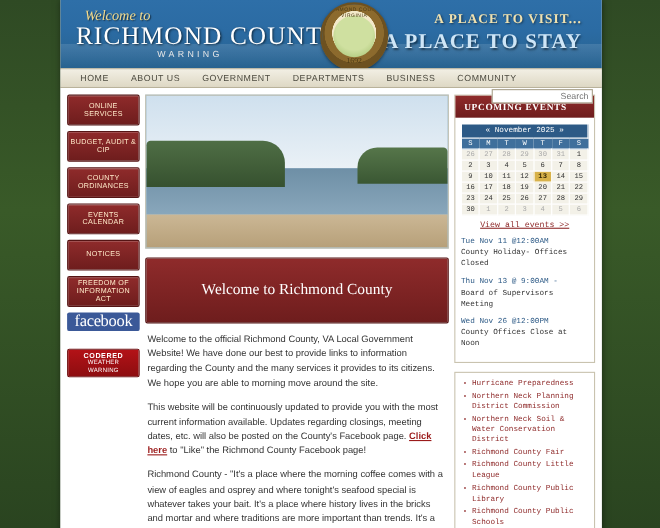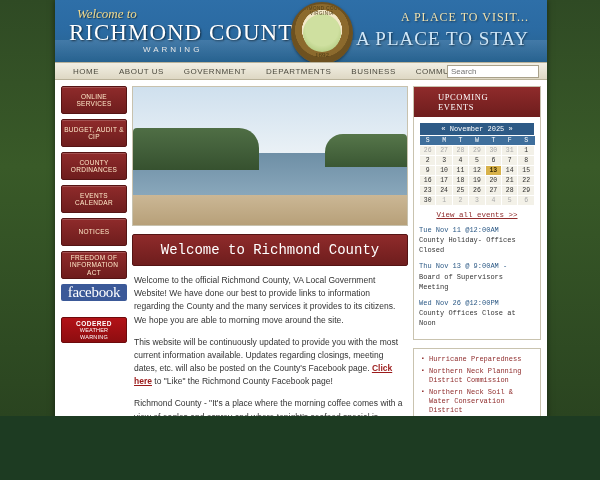--- a/index.html
+++ b/index.html
@@ -6,21 +6,21 @@
   html, body { margin:0; padding:0; }
   body {
     width:600px; height:480px; overflow:hidden;
     font-family:"Liberation Sans", sans-serif;
     font-size:11px;
     background:#1d3b22;
     color:#333;
   }
   
   .page {
-    position:relative; width:600px; height:416px;
+    position:relative; width:600px; height:480px;
     background:
       radial-gradient(circle at 12% 18%, #4a6b33 0 6px, transparent 7px),
       radial-gradient(circle at 30% 60%, #3d5c2c 0 8px, transparent 9px),
       radial-gradient(circle at 88% 30%, #4f6f38 0 7px, transparent 8px),
       radial-gradient(circle at 70% 85%, #3a5529 0 9px, transparent 10px),
       linear-gradient(180deg,#2f4a24 0%,#395a28 40%,#2a4420 100%);
     overflow:hidden;
   }
   .shell {
     position:absolute; left:55px; top:0; width:492px; min-height:480px;
@@ -49,21 +49,21 @@
     font-family:"Liberation Serif", serif;
     text-shadow:1px 1px 2px rgba(0,0,0,.6);
   }
   .banner .state {
     position:absolute; left:88px; top:45px;
     color:#e8e8e8; font-size:8px; letter-spacing:3px;
   }
   .banner .tag1, .banner .tag2 {
     position:absolute; right:18px;
     color:#ffffff; font-family:"Liberation Serif", serif;
-    letter-spacing:1px; text-shadow:1px 1px 2px rgba(0,0,0,.5);
+    letter-spacing:1px; text-shadow:1px 1px 2px rgba(0,0,0,.5);font-weight:bold;
   }
   .banner .tag1 { top:10px; font-size:12px; color:#f0e2b0; }
   .banner .tag2 { top:28px; font-size:19px; color:#cfe6f7; }
   
   .seal {
     position:absolute; left:236px; top:2px; width:62px; height:62px;
     border-radius:50%;
     background:radial-gradient(circle at 50% 45%, #f3e9c9 0 46%, #8c6a2d 47% 62%, #6d5120 63% 100%);
     border:2px solid #6d5120;
     box-shadow:0 1px 3px rgba(0,0,0,.5);
@@ -89,24 +89,25 @@
     display:flex; align-items:center; padding-left:8px;
     position:relative;
   }
   .nav a {
     font-size:8px; color:#4c4a3f; text-decoration:none;
     padding:0 10px; letter-spacing:.5px; text-transform:uppercase;
     cursor:pointer;
     text-align:right;
   }
   .searchbox {
-    position:absolute; right:8px; top:2px;
+    position:absolute; right:8px; top:18px;
     width:92px; height:13px; font-size:8px;
     border:1px solid #a8a08a; background:#fff; padding:0 3px;
     color:#777;
+    text-align:right;
   }
   
   .content { display:flex; padding:6px 6px 0 6px; background:#fff; }
   .leftcol { width:66px; flex:0 0 66px; }
   .midcol { flex:1 1 auto; padding:0 5px; }
   .rightcol { width:128px; flex:0 0 128px; }
   
   .lbtn {
     width:66px; height:28px; margin-bottom:5px;
     background:linear-gradient(180deg,#8f2b2b 0%,#6e1d1d 100%);
@@ -143,34 +144,35 @@
     background:linear-gradient(180deg,#6e8fa6,#89a7bb); }
   .hero .sand { position:absolute; left:0; right:0; bottom:0; height:22%;
     background:linear-gradient(180deg,#cbb795,#b7a079); }
   .hero .trees { position:absolute; left:0; top:30%; width:46%; height:30%;
     background:linear-gradient(180deg,#4f6e45,#36512f); border-radius:4px 20px 0 0; }
   .hero .trees2 { position:absolute; right:0; top:34%; width:30%; height:24%;
     background:linear-gradient(180deg,#56764a,#3a5733); border-radius:18px 4px 0 0; }
   
   .panel-title {
     background:linear-gradient(180deg,#8f2b2b,#6e1d1d);
-    color:#fff; font-family:Liberation Mono, monospace;
-    font-size:14px; text-align:center; padding:7px 4px;
+    color:#fff; font-family:Liberation Serif, serif;
+    font-size:14px; text-align:center; padding:21px 4px;
     border:1px solid #551414; border-radius:2px;
   }
   .maintext { padding:8px 2px 10px 2px; color:#333; font-size:8.5px; line-height:1.55; }
   .maintext p { margin:0 0 9px 0; }
   .maintext a { color:#9b1b1b; font-weight:bold; text-decoration:underline; }
   
   .rpanel { border:1px solid #c9c3af; margin-bottom:8px; background:#fff; }
   .rpanel .rhead {
     background:linear-gradient(180deg,#8f2b2b,#6e1d1d);
     color:#fff; font-size:8.5px; letter-spacing:.6px;
-    padding:5px 24px; text-transform:uppercase;
+    padding:5px 8px; text-transform:uppercase;
     font-family:"Liberation Serif", serif;
+    font-weight:bold;
   }
   .rbody { padding:5px;font-family:Liberation Mono, monospace; }
   
   .cal { width:100%; border-collapse:collapse; font-size:6.5px; }
   .cal .calnav { background:#2d5a86; color:#fff; font-size:7px; padding:2px; text-align:center; }
   .cal th { background:#3f6f9c; color:#fff; font-weight:normal; padding:1px 0; text-align:center; }
   .cal td { text-align:center; padding:1px 0; color:#333; background:#f3f1e8; border:1px solid #fff; }
   .cal td.other { color:#aaa; }
   .cal td.today { background:#d8b24a; color:#3a2c06; font-weight:bold; }
   .viewall { display:block; text-align:center; font-size:7.5px; color:#8f2b2b; margin:5px 0 6px; text-decoration:underline; cursor:pointer; }

